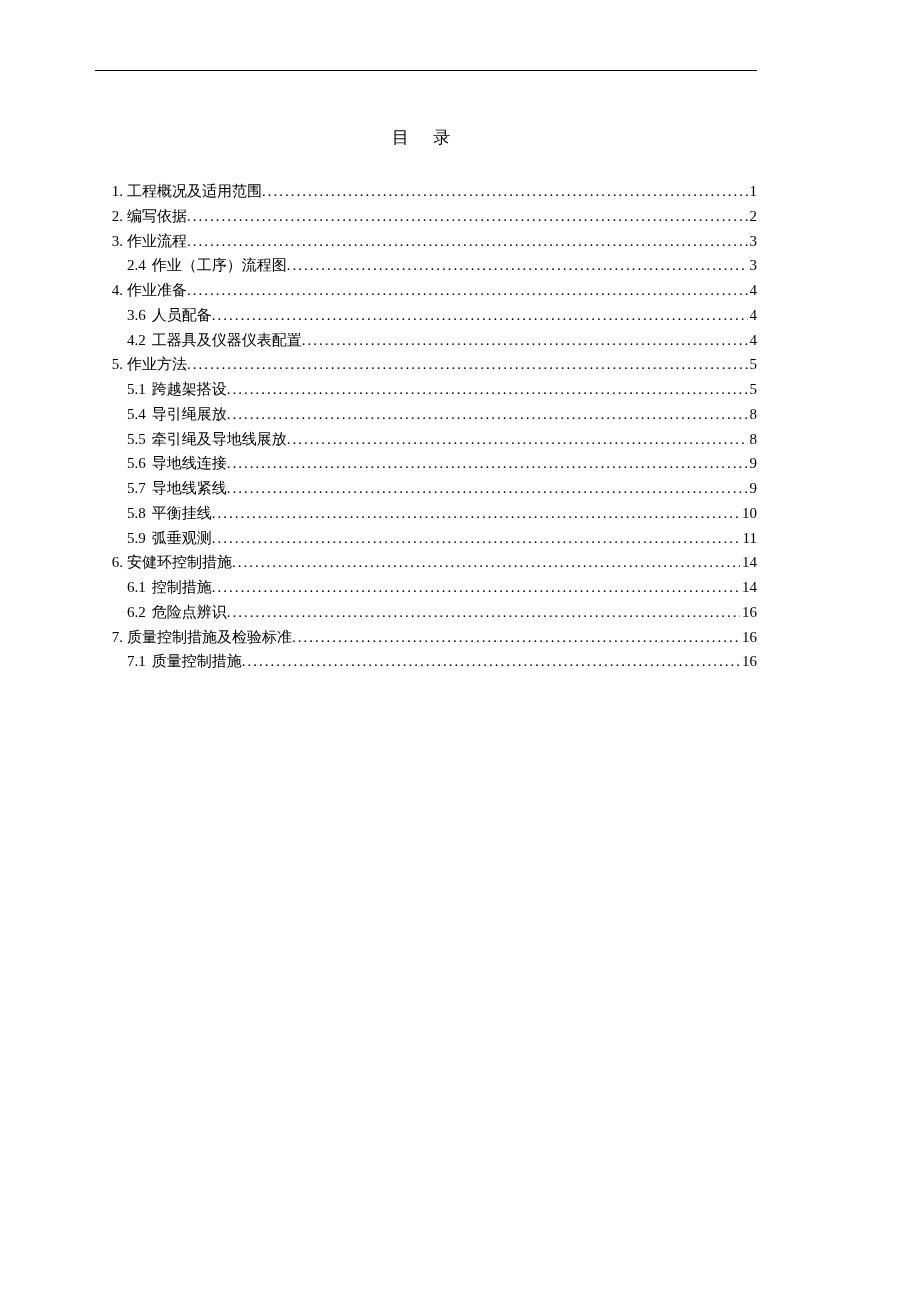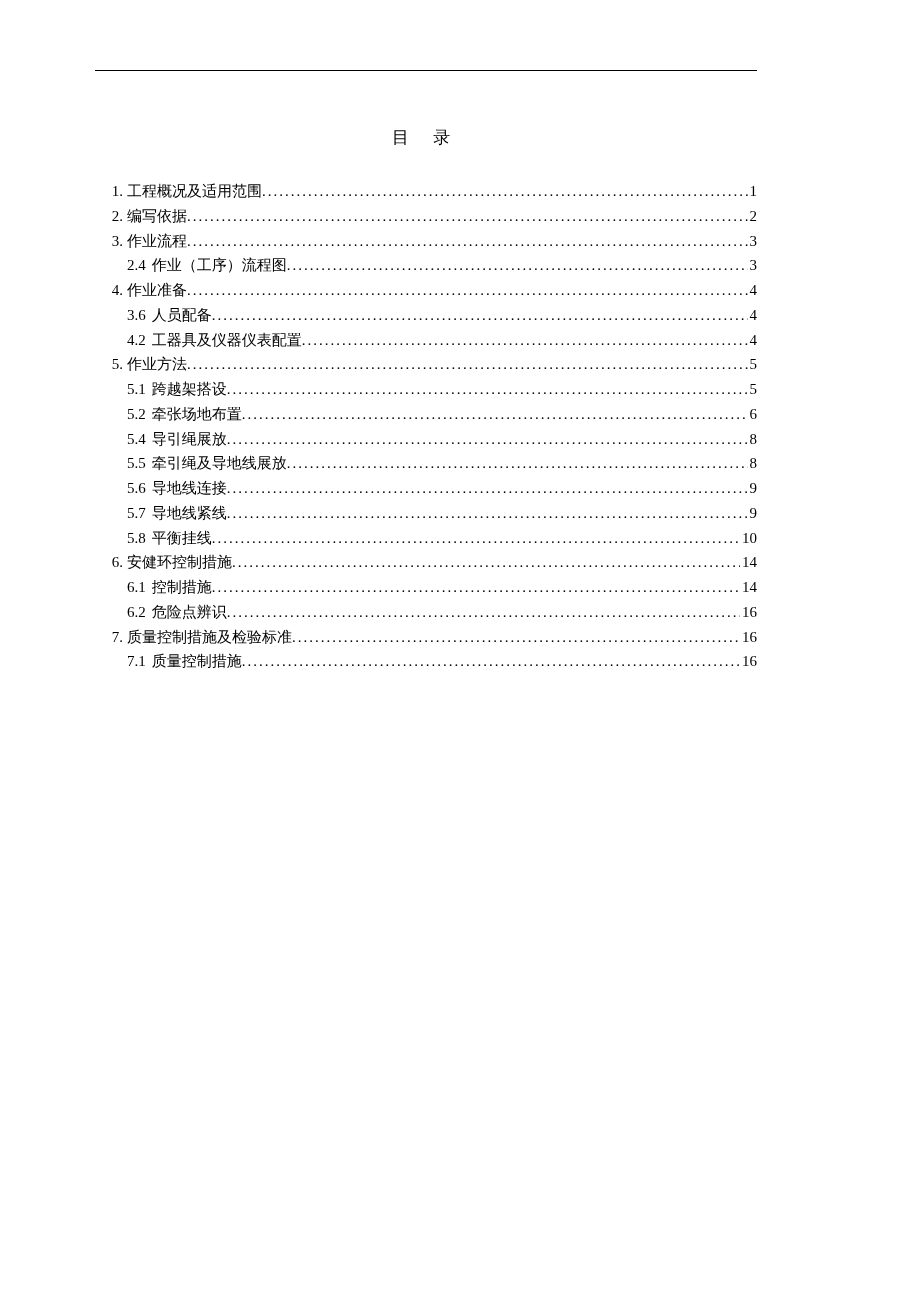--- a/index.html
+++ b/index.html
@@ -118,26 +118,20 @@
         <span class="leader"></span>
         <span class="pg">5</span>
       </div>
       <div class="toc-row level-2">
         <span class="num">5.1</span>
         <span class="label">跨越架搭设</span>
         <span class="leader"></span>
         <span class="pg">5</span>
       </div>
       <div class="toc-row level-2">
-        <span class="num">5.2</span>
-        <span class="label">牵张场地布置</span>
-        <span class="leader"></span>
-        <span class="pg">6</span>
-      </div>
-      <div class="toc-row level-2">
         <span class="num">5.4</span>
         <span class="label">导引绳展放</span>
         <span class="leader"></span>
         <span class="pg">8</span>
       </div>
       <div class="toc-row level-2">
         <span class="num">5.5</span>
         <span class="label">牵引绳及导地线展放</span>
         <span class="leader"></span>
         <span class="pg">8</span>
@@ -152,20 +146,26 @@
         <span class="num">5.7</span>
         <span class="label">导地线紧线</span>
         <span class="leader"></span>
         <span class="pg">9</span>
       </div>
       <div class="toc-row level-2">
         <span class="num">5.8</span>
         <span class="label">平衡挂线</span>
         <span class="leader"></span>
         <span class="pg">10</span>
+      </div>
+      <div class="toc-row level-2">
+        <span class="num">5.9</span>
+        <span class="label">弧垂观测</span>
+        <span class="leader"></span>
+        <span class="pg">11</span>
       </div>
       <div class="toc-row level-1">
         <span class="num">6.</span>
         <span class="label">安健环控制措施</span>
         <span class="leader"></span>
         <span class="pg">14</span>
       </div>
       <div class="toc-row level-2">
         <span class="num">6.1</span>
         <span class="label">控制措施</span>

